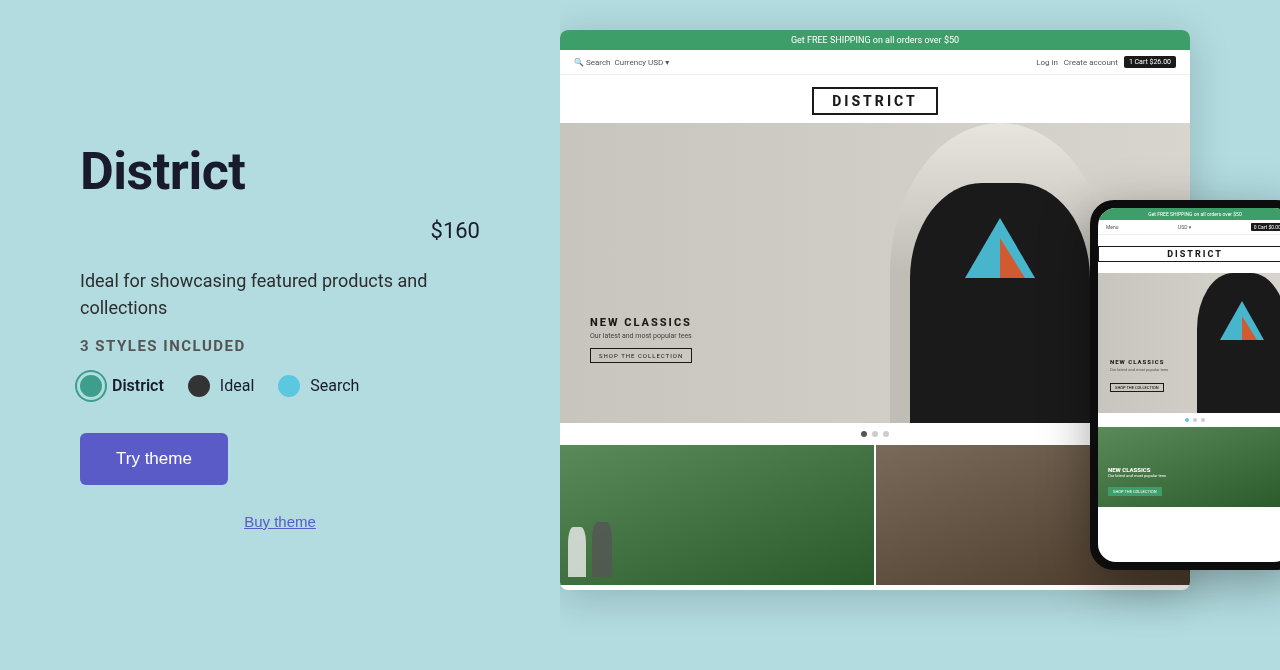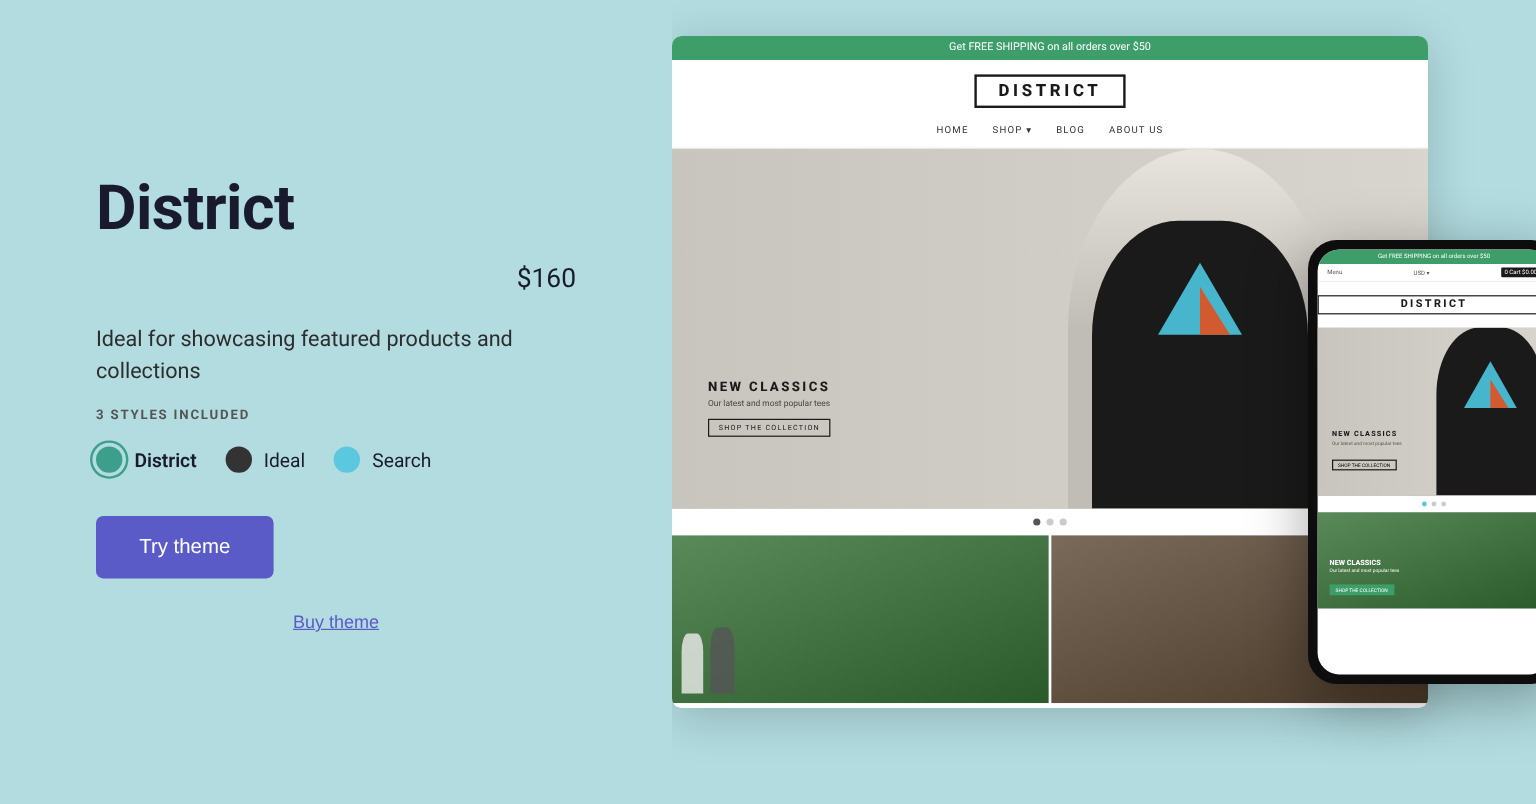--- a/index.html
+++ b/index.html
@@ -41,21 +41,21 @@
 
     .theme-description {
       font-size: 18px;
       color: #2d2d2d;
       line-height: 1.5;
       margin-bottom: 16px;
       max-width: 420px;
     }
 
     .styles-label {
-      font-size: 11px;
+      font-size: 15px;
       font-weight: 700;
       color: #555;
       letter-spacing: 1.5px;
       text-transform: uppercase;
       margin-bottom: 20px;
     }
 
     .style-options {
       display: flex;
       align-items: center;
@@ -469,31 +469,36 @@
     <button class="btn-try">Try theme</button>
   </div>
 
   <button class="buy-link">Buy theme</button>
 </div>
 
 <div class="right-panel">
 
   <div class="browser-mockup">
     <div class="browser-top-bar">Get FREE SHIPPING on all orders over $50</div>
+    <div class="browser-nav">
+      <div class="nav-left">
+        <span>🔍 Search</span>
+        <span>Currency USD ▾</span>
+      </div>
+      <div class="nav-right">
+        <span>Log in</span>
+        <span>Create account</span>
+        <span class="cart-btn">1 Cart $26.00</span>
+      </div>
+    </div>
 
     <div class="browser-logo">
       <span class="district-logo-box">DISTRICT</span>
     </div>
 
-    <div class="browser-menu">
-      <span>HOME</span>
-      <span>SHOP ▾</span>
-      <span>BLOG</span>
-      <span>ABOUT US</span>
-    </div>
 
     <div class="browser-hero">
 
       <div style="width:100%;height:100%;background:linear-gradient(to right, #c8c4be 0%, #d8d4ce 100%);position:relative;overflow:hidden;">
 
         <div style="position:absolute;right:80px;top:0;width:220px;height:300px;background:linear-gradient(to bottom, #e8e4de 0%, #c0bcb6 50%);overflow:hidden;border-radius:50% 50% 0 0;">
           <div style="position:absolute;bottom:0;left:50%;transform:translateX(-50%);width:180px;height:240px;background:#1a1a1a;border-radius:40% 40% 0 0;">
 
             <svg width="80" height="70" style="position:absolute;top:30px;left:50%;transform:translateX(-50%);">
               <polygon points="40,5 75,65 5,65" fill="#4dc8e0" opacity="0.9"></polygon>

